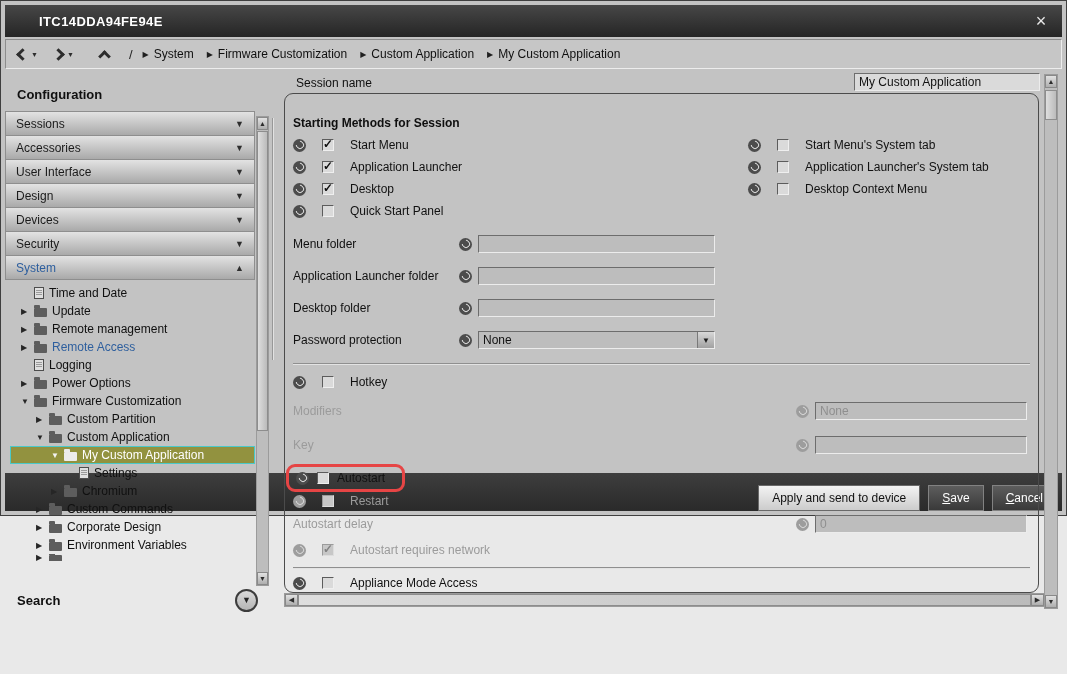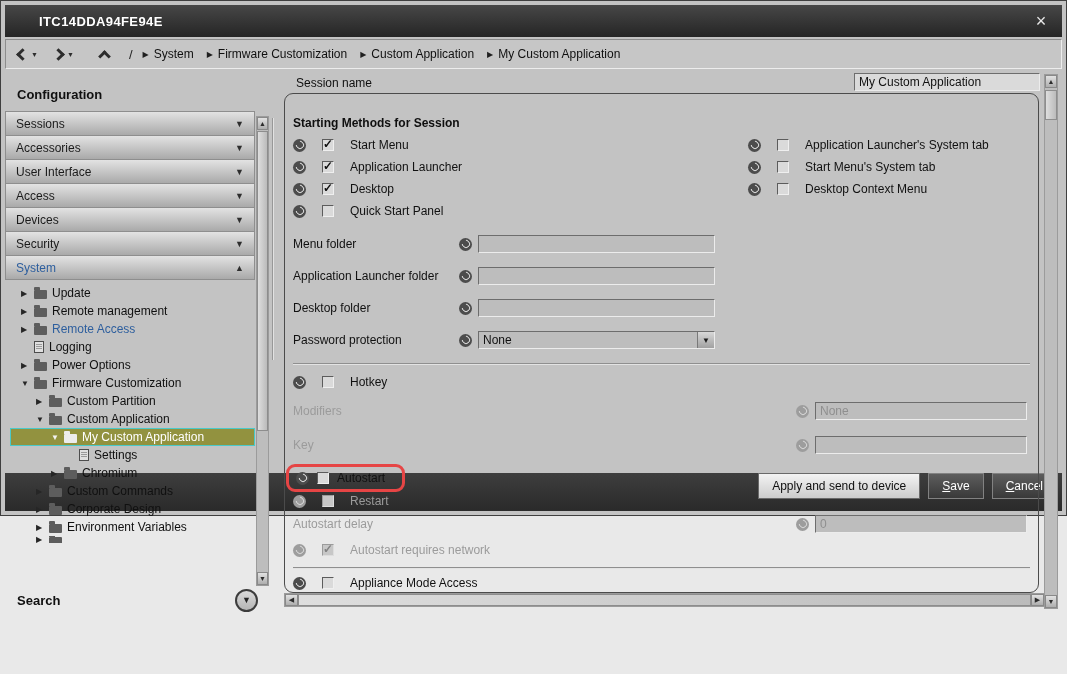--- a/index.html
+++ b/index.html
@@ -125,21 +125,21 @@
   .vscroll { position:absolute; right:4px; top:2px; width:14px; height:535px; background:#bdbdbd; border:1px solid #9b9b9b; }
   .vscroll .sb-btn { width:12px; }
   .vscroll .sb-thumb { width:12px; top:15px; height:30px; }
   .hscroll { position:absolute; left:15px; top:521px; width:761px; height:14px; background:#bdbdbd; border:1px solid #9b9b9b; }
   .hscroll .sb-btn { top:0; width:13px; height:12px; }
   .hscroll .sb-btn.left { left:0; }
   .hscroll .sb-btn.right { right:0; left:auto; }
   .hscroll .sb-thumb { left:13px; right:13px; top:0; height:12px; width:auto; }
 
   
-  .footer { margin-top:2px; height:38px; flex:0 0 38px; background:linear-gradient(#3e3e3e,#2a2a2a); display:flex; align-items:flex-start; justify-content:flex-end; gap:8px; padding:0 5px; }
+  .footer { margin-top:2px; height:38px; flex:0 0 38px; background:linear-gradient(#3e3e3e,#2a2a2a); display:flex; align-items:flex-end; justify-content:flex-end; gap:8px; padding:0 5px; }
   .btn { height:26px; display:flex; align-items:center; justify-content:center; padding:0 13px; font-size:12px; border:1px solid #828282; cursor:default; }
   .btn-light { background:linear-gradient(#f3f3f3,#cccccc); color:#101010; border-color:#696969; }
   .btn-dark { background:linear-gradient(#5d5d5d,#393939); color:#ffffff; }
   .btn-text { display:block; }
   .btn-dark .btn-text::first-letter { text-decoration:underline; }
 </style>
 </head>
 <body>
 
 <div class="window">
@@ -194,37 +194,42 @@
             </div>
             <div class="acc-row">
               <span class="acc-label">Accessories</span>
               <span class="acc-caret">▼</span>
             </div>
             <div class="acc-row">
               <span class="acc-label">User Interface</span>
               <span class="acc-caret">▼</span>
             </div>
             <div class="acc-row">
-              <span class="acc-label">Access</span>
+              <span class="acc-label">Design</span>
               <span class="acc-caret">▼</span>
             </div>
             <div class="acc-row">
               <span class="acc-label">Devices</span>
               <span class="acc-caret">▼</span>
             </div>
             <div class="acc-row">
               <span class="acc-label">Security</span>
               <span class="acc-caret">▼</span>
             </div>
             <div class="acc-row active">
               <span class="acc-label">System</span>
               <span class="acc-caret">▲</span>
             </div>
           </div>
         <div class="tree-list">
+            <div class="tree-row" style="--pl: 16px;">
+              <span class="tree-arrow"></span>
+              <span class="tree-ico icon-page"></span>
+              <span class="tree-label">Time and Date</span>
+            </div>
             <div class="tree-row" style="--pl: 16px;">
               <span class="tree-arrow">▶</span>
               <span class="tree-ico icon-folder"></span>
               <span class="tree-label">Update</span>
             </div>
             <div class="tree-row" style="--pl: 16px;">
               <span class="tree-arrow">▶</span>
               <span class="tree-ico icon-folder"></span>
               <span class="tree-label">Remote management</span>
             </div>
@@ -336,26 +341,26 @@
             <div class="cb-row">
               <span class="reset"></span>
               <span class="cb"></span>
               <span class="cb-label">Quick Start Panel</span>
             </div>
           </div>
           <div class="sm-col-right">
             <div class="cb-row">
               <span class="reset"></span>
               <span class="cb"></span>
+              <span class="cb-label">Start Menu's System tab</span>
+            </div>
+            <div class="cb-row">
+              <span class="reset"></span>
+              <span class="cb"></span>
               <span class="cb-label">Application Launcher's System tab</span>
-            </div>
-            <div class="cb-row">
-              <span class="reset"></span>
-              <span class="cb"></span>
-              <span class="cb-label">Start Menu's System tab</span>
             </div>
             <div class="cb-row">
               <span class="reset"></span>
               <span class="cb"></span>
               <span class="cb-label">Desktop Context Menu</span>
             </div>
           </div>
         </div>
 
         <div class="field-row">

